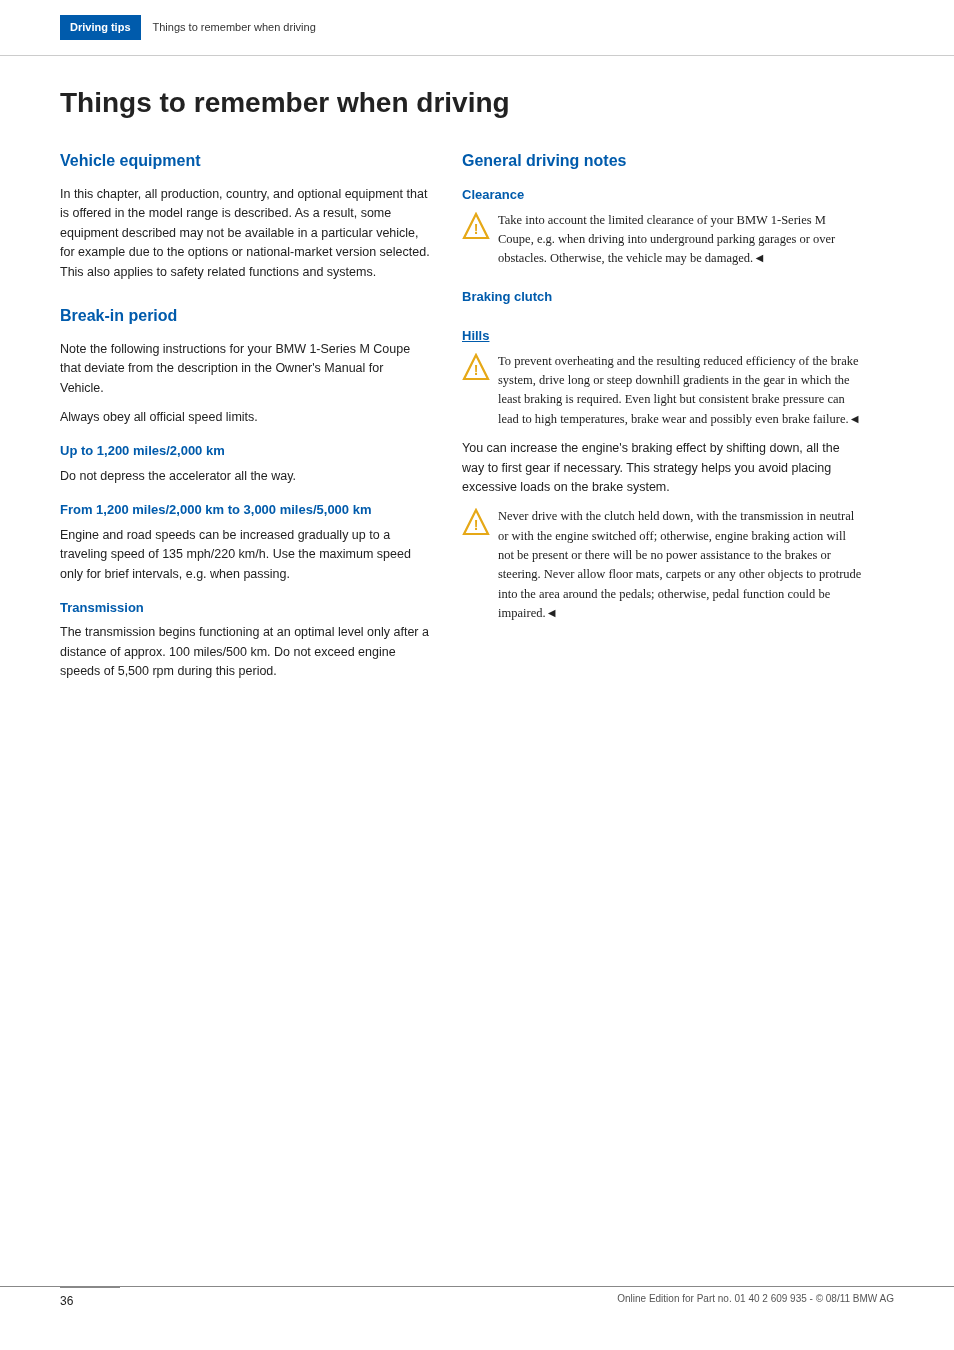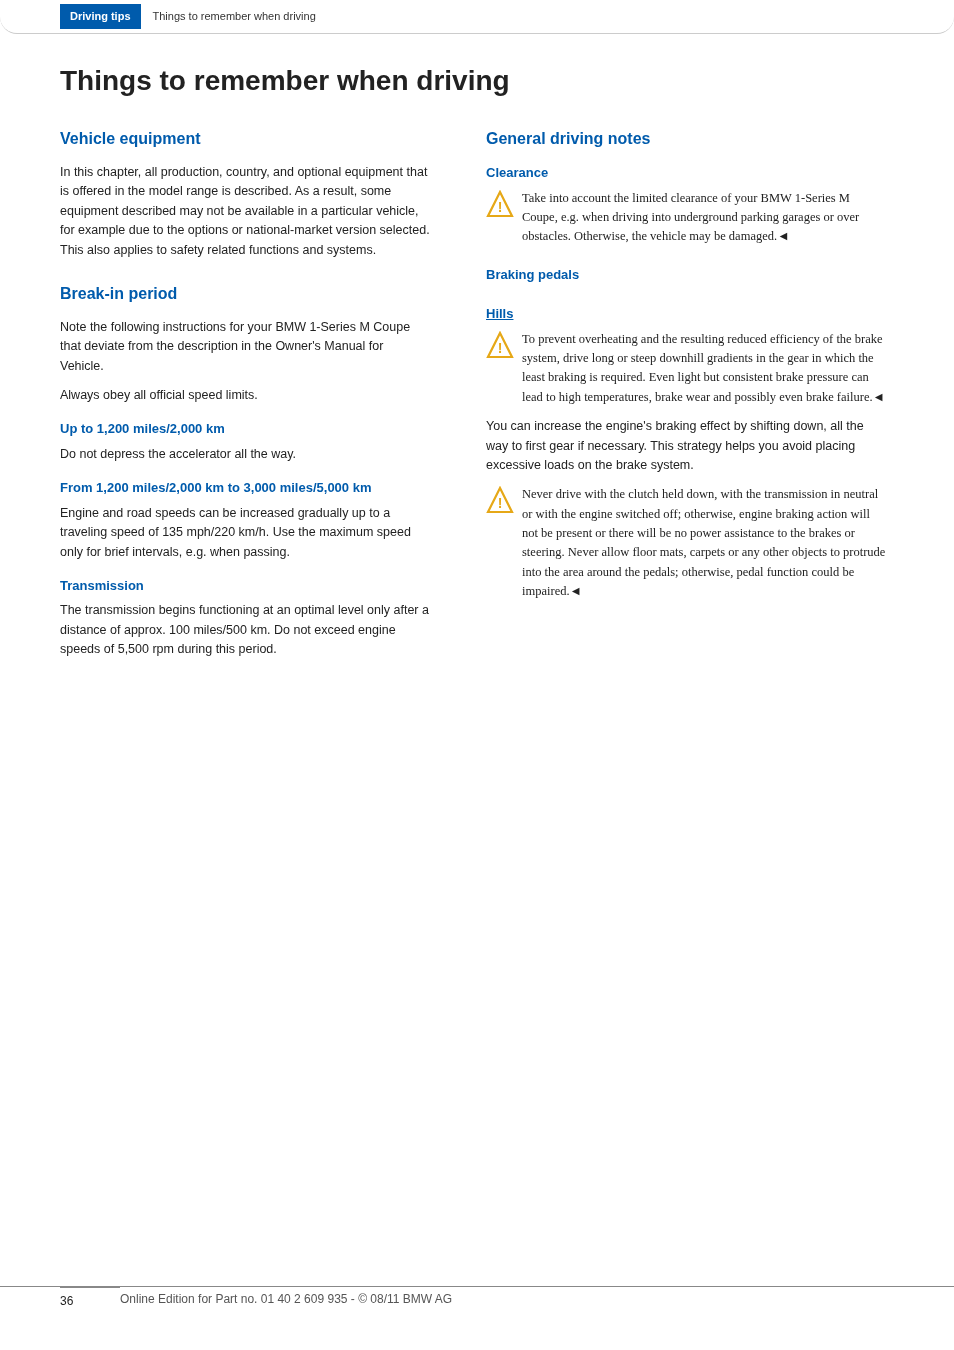--- a/index.html
+++ b/index.html
@@ -18,24 +18,23 @@
       min-height: 1350px;
       background: #fff;
       padding: 0;
       position: relative;
     }
 
     
     .breadcrumb-bar {
       display: flex;
       align-items: center;
-      padding: 4px 60px;
+      padding: 15px 60px;
       border-bottom: 1px solid #ccc;
       margin-bottom: 0;
-      border-radius: 17px;
     }
     .breadcrumb-driving-tips {
       background: #005bac;
       color: #fff;
       font-size: 11px;
       font-weight: bold;
       padding: 4px 10px;
       margin-right: 12px;
     }
     .breadcrumb-separator {
@@ -53,21 +52,21 @@
       font-size: 28px;
       font-weight: bold;
       color: #222;
       margin-bottom: 30px;
       line-height: 1.2;
     }
 
     
     .two-col {
       display: flex;
-      gap: 56px;
+      gap: 32px;
     }
     .col-left {
       flex: 1;
       max-width: 370px;
     }
     .col-right {
       flex: 1;
       max-width: 400px;
     }
 
@@ -138,24 +137,24 @@
       align-items: center;
       padding: 0 60px;
       border-top: 1px solid #888;
     }
     .footer-page-num {
       font-size: 12px;
       color: #222;
       width: 60px;
     }
     .footer-text {
-      font-size: 12px;
+      font-size: 10px;
       color: #555;
       flex: 1;
-      text-align: left;
+      text-align: right;
     }
 
     .divider-line {
       border: none;
       border-top: 1px solid #888;
       margin-bottom: 4px;
       width: 60px;
     }
   </style>
 </head>
@@ -206,21 +205,21 @@
             <svg viewBox="0 0 28 28" fill="none" xmlns="http://www.w3.org/2000/svg">
               <polygon points="14,2 26,26 2,26" stroke="#e6a817" stroke-width="2.2" fill="none"></polygon>
               <text x="14" y="22" text-anchor="middle" font-size="14" font-weight="bold" fill="#e6a817">!</text>
             </svg>
           </div>
           <span class="warning-text">
             <span>Take into account the limited clearance of your BMW 1-Series M Coupe, e.g. when driving into underground parking garages or over obstacles. Otherwise, the vehicle may be damaged.</span><span>◄</span>
           </span>
         </div>
 
-        <div class="subsection-heading">Braking pedals</div>
+        <div class="subsection-heading">Braking clutch</div>
 
         <div class="sub-subsection-heading" style="margin-top:20px;text-decoration:underline;">Hills</div>
 
         <div class="warning-box">
           <div class="warning-icon">
             <svg viewBox="0 0 28 28" fill="none" xmlns="http://www.w3.org/2000/svg">
               <polygon points="14,2 26,26 2,26" stroke="#e6a817" stroke-width="2.2" fill="none"></polygon>
               <text x="14" y="22" text-anchor="middle" font-size="14" font-weight="bold" fill="#e6a817">!</text>
             </svg>
           </div>

